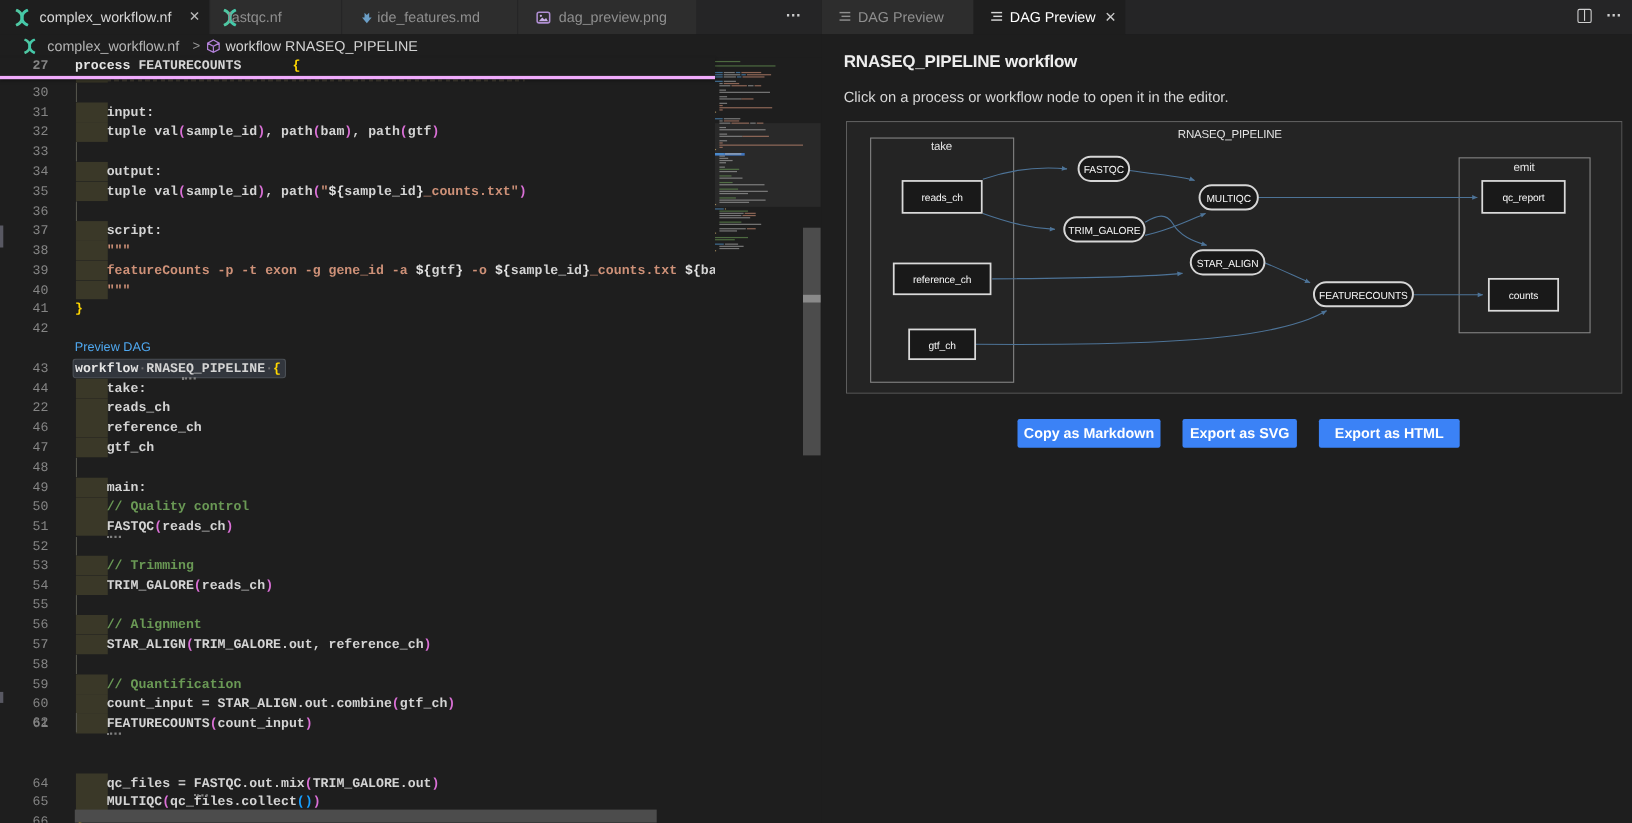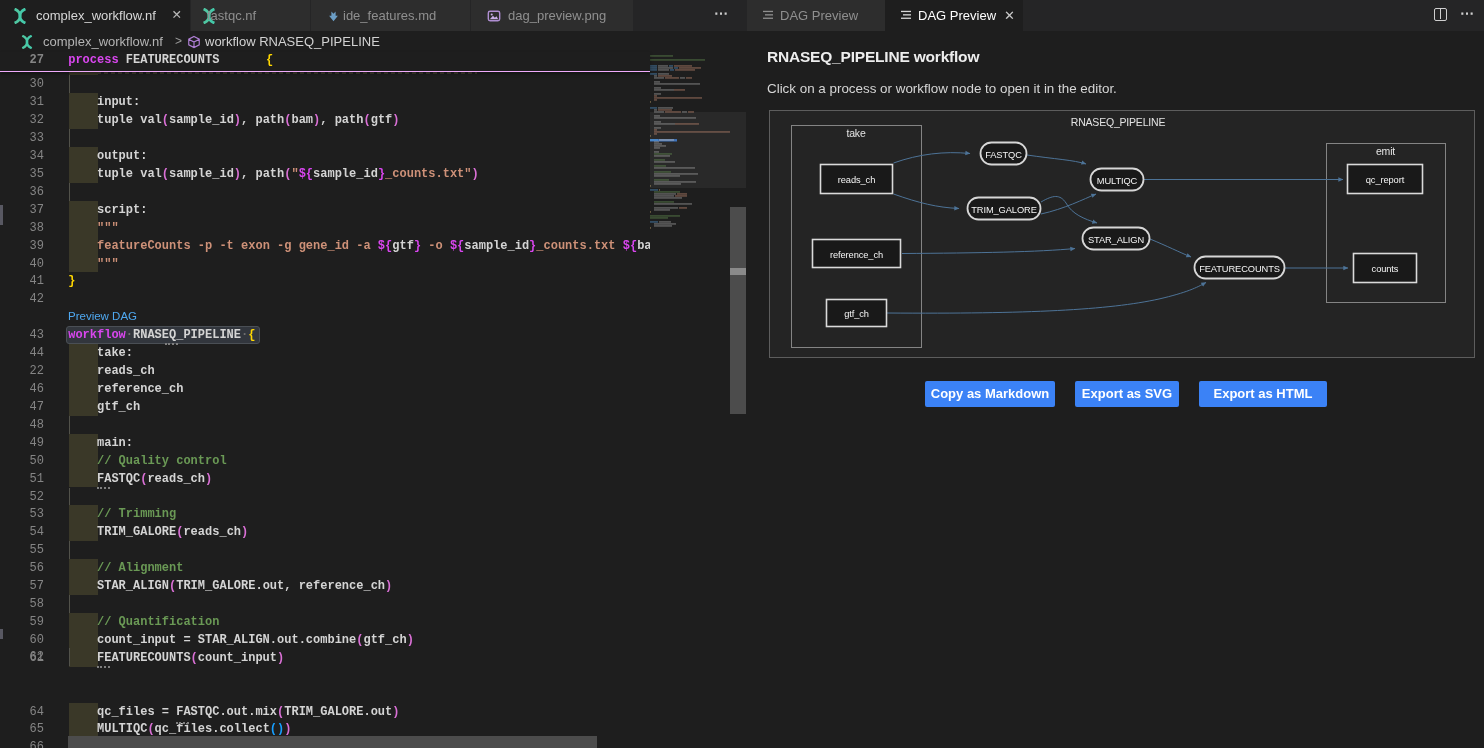--- a/index.html
+++ b/index.html
@@ -26,32 +26,32 @@
   font-family:"Liberation Mono",monospace; font-size:12px; font-weight:bold; }
 .row, .sticky { position:absolute; left:0; width:650px; height:18px; }
 .row .ln, .sticky .ln { position:absolute; left:0; top:0; width:44px; text-align:right;
   color:#858585; font-weight:normal; }
 .row .cd, .sticky .cd { position:absolute; left:68.2px; top:0; white-space:pre; color:#d4d4d4; }
 .row { line-height:18px; overflow:hidden;font-family:Liberation Mono, monospace; }
 i.blk { position:absolute; left:68.7px; top:0; width:29px; height:17.95px; background:#3a3828; }
 i.gd { position:absolute; left:69px; top:0; width:1px; height:17.95px; background:#52524a; }
 i.whl { position:absolute; left:65.5px; top:-0.5px; width:194px; height:18.8px;
   background:#32363d; border:1px solid #4a4f55; border-radius:3px; }
-.k { color:#d946ef; font-style:normal; }
+.k { color:#e5e5e5; font-style:normal; }
 .s { color:#ce9178; font-style:normal; }
 .c { color:#6a9955; font-style:normal; }
 .p1 { color:#ffd700; font-style:normal; }
 .p2 { color:#da70d6; font-style:normal; }
 .p3 { color:#179fff; font-style:normal; }
 .ws { color:#707070; font-style:normal; }
 .cl { position:absolute; left:68px; width:300px; height:18px; color:#4fa8f0;
   font-family:"Liberation Sans",sans-serif; font-size:11.5px; line-height:17px; font-weight:normal; }
 
 #sticky { position:absolute; left:0; top:0; width:650px; height:19.5px; background:#1e1e1e;
-  border-bottom:1px solid #f0abfc; box-shadow:0 2px 3px rgba(0,0,0,0.35); z-index:5; }
+  border-bottom:3px solid #f0abfc; box-shadow:0 2px 3px rgba(0,0,0,0.35); z-index:5; }
 #sticky .ln { position:absolute; left:0; top:1px; width:44px; text-align:right; color:#858585; }
 #sticky .cd { position:absolute; left:68.2px; top:1px; white-space:pre; color:#d4d4d4; }
 #dashes { position:absolute; left:97px; top:20.2px; width:380px; height:2px; z-index:4; opacity:0.85;
   background:repeating-linear-gradient(90deg,#494435 0 4px,transparent 4px 7px); height:1.5px!important; opacity:0.75; }
 #blk29 { position:absolute; left:68.7px; top:19.5px; width:29px; height:3.6px; background:#3a3828; z-index:4; }
 
 .dots { position:absolute; width:13px; height:0; border-bottom:2px dotted #7f7f7f; z-index:3; }
 
 
 #mmap { position:absolute; left:650px; top:0; }

